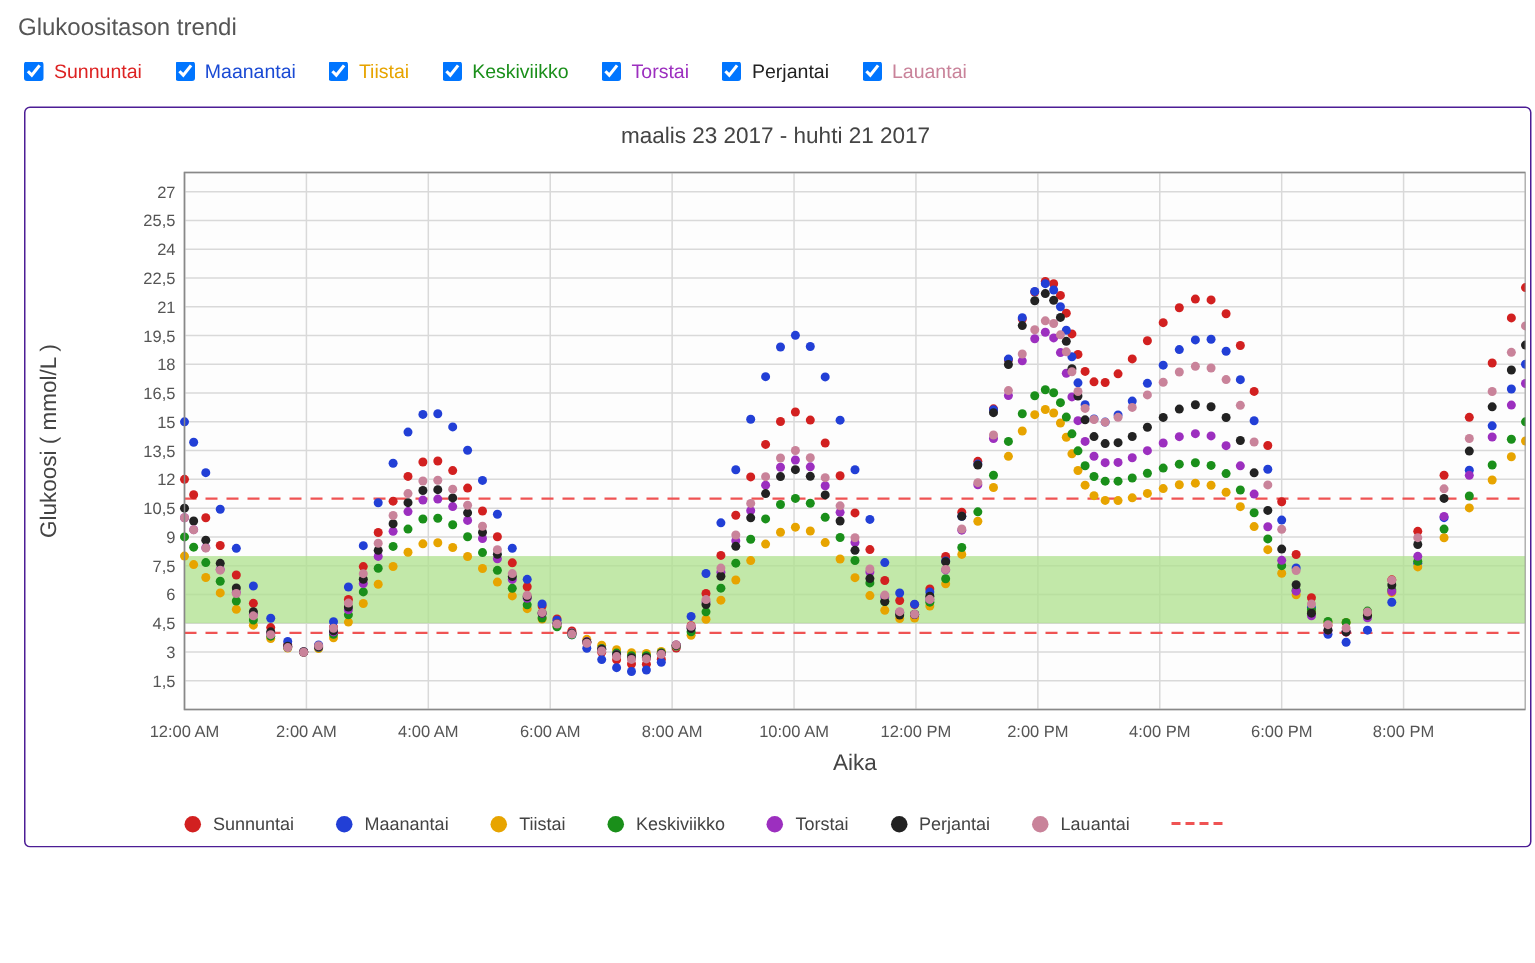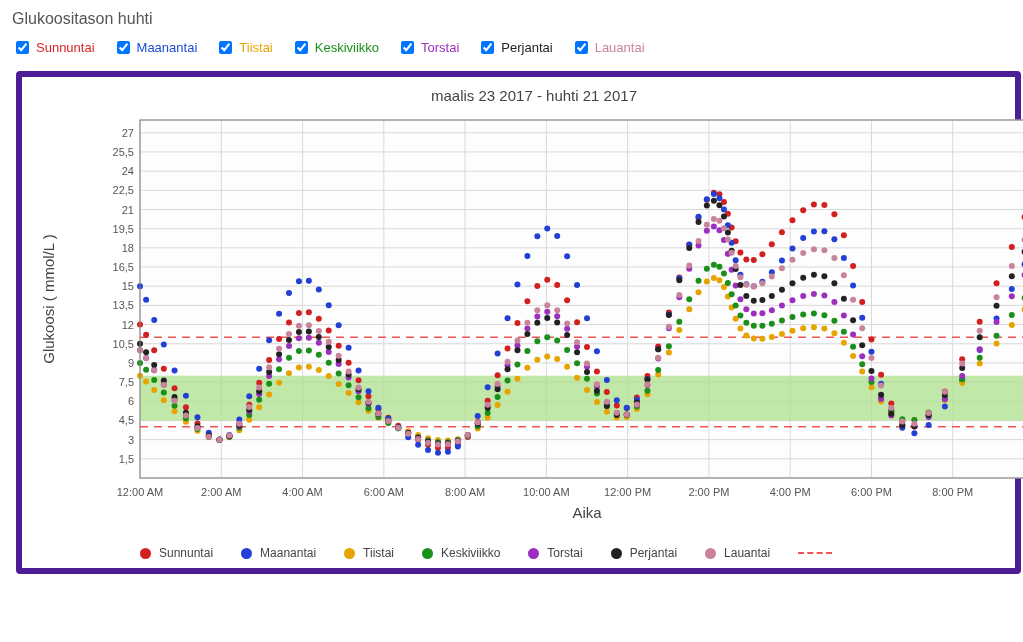--- a/index.html
+++ b/index.html
@@ -9,35 +9,35 @@
   .flt label{cursor:pointer;display:flex;align-items:center;gap:4px}
   .flt input{cursor:pointer;width:13px;height:13px}
   .flt.sun label span{color:#d22}
   .flt.mon label span{color:#1a4ad4}
   .flt.tue label span{color:#e7a400}
   .flt.wed label span{color:#1a8f1a}
   .flt.thu label span{color:#9c2fbf}
   .flt.fri label span{color:#222}
   .flt.sat label span{color:#c9839a}
 
-  .card{border:6px solid #4c1d95;border-radius:4px;margin:0 2px 0 8px;padding:6px 0 0 12px;background:#fff}
+  .card{border:1px solid #4c1d95;border-radius:4px;margin:0 2px 0 8px;padding:6px 0 0 0;background:#fff}
   .chart-wrap{position:relative;width:1000px}
   .chart-title{font-size:15px;color:#444;text-align:center;margin:4px 0 6px 0}
 
   .legend{display:flex;flex-wrap:wrap;align-items:center;gap:28px;row-gap:6px;margin:12px 20px 8px 106px;font-size:12px;color:#444}
   .lg{display:flex;align-items:center;gap:8px}
   .dot{width:11px;height:11px;border-radius:50%}
   .swatch{width:34px;height:14px;background:#aee08c;border:1px solid #8cc969}
   .dash{width:34px;height:0;border-top:2px dashed #ef5353}
 </style>
 </head>
 <body>
 
 <div class="page">
-  <div class="title">Glukoositason huhti</div>
+  <div class="title">Glukoositason trendi</div>
 
   <div class="filters">
     <div class="flt sun">
         <label>
           <input type="checkbox" checked="" style="">
           <span>Sunnuntai</span>
         </label>
       </div>
     <div class="flt mon">
         <label>

